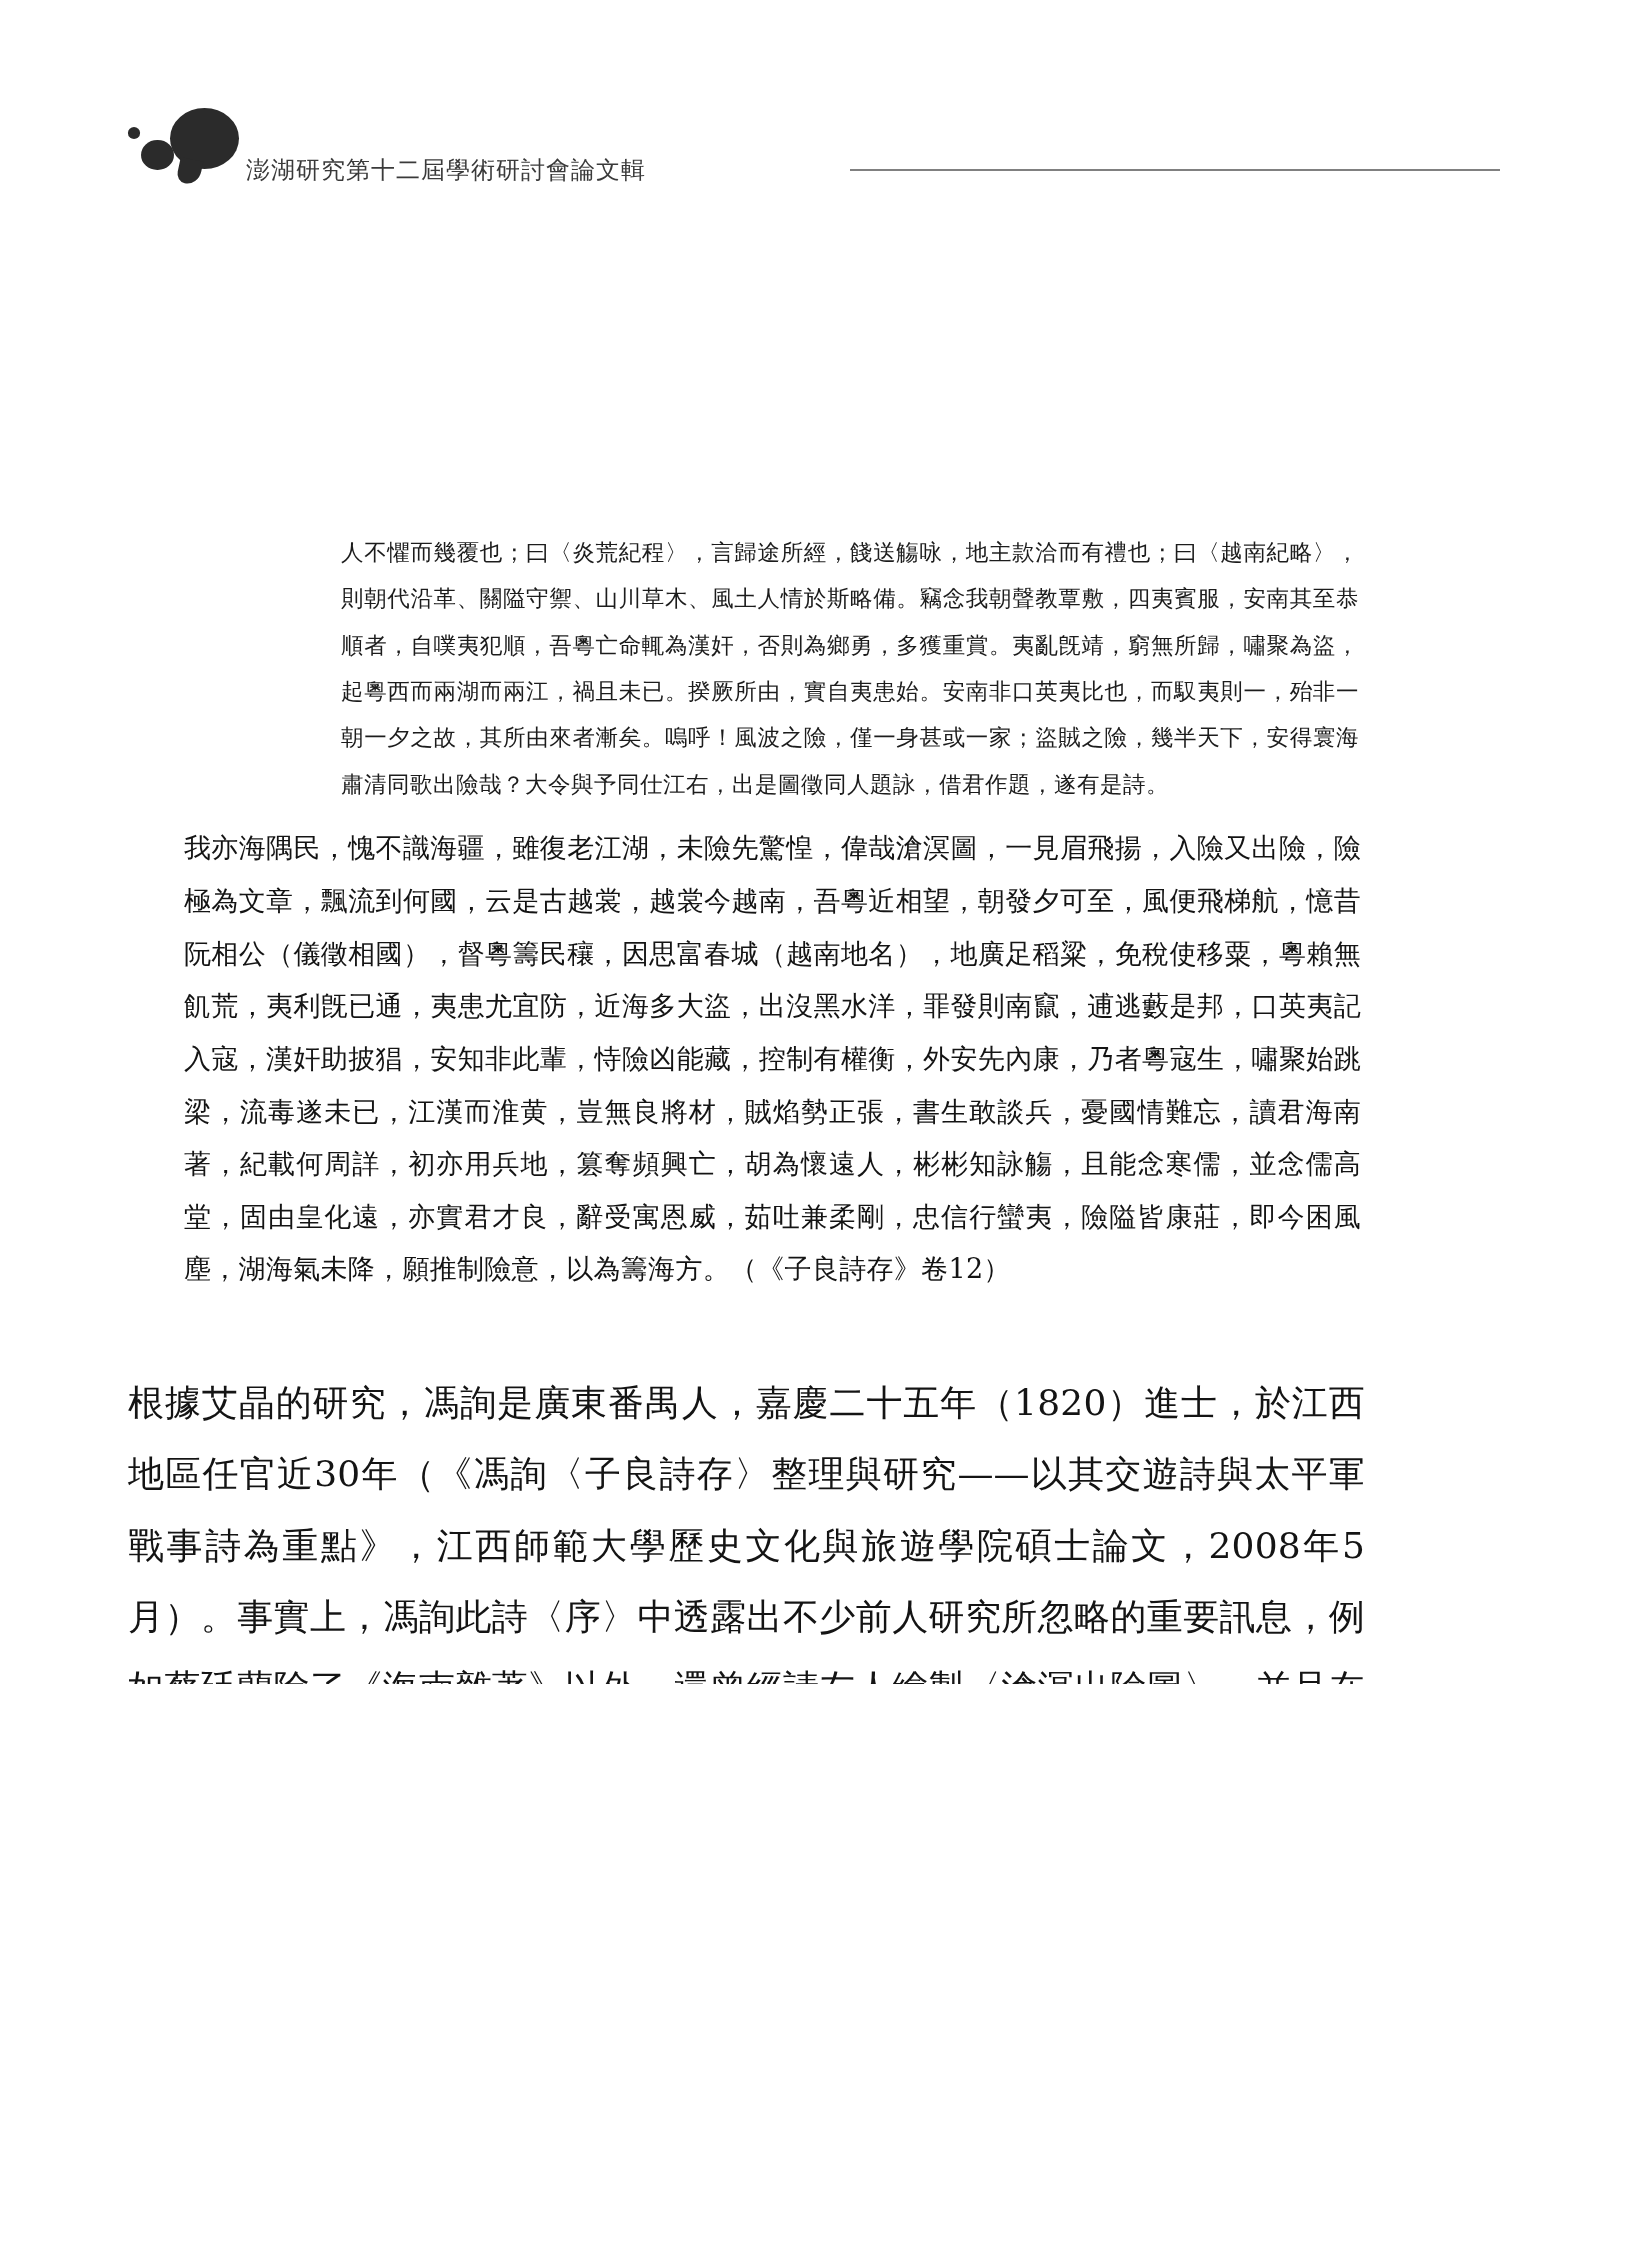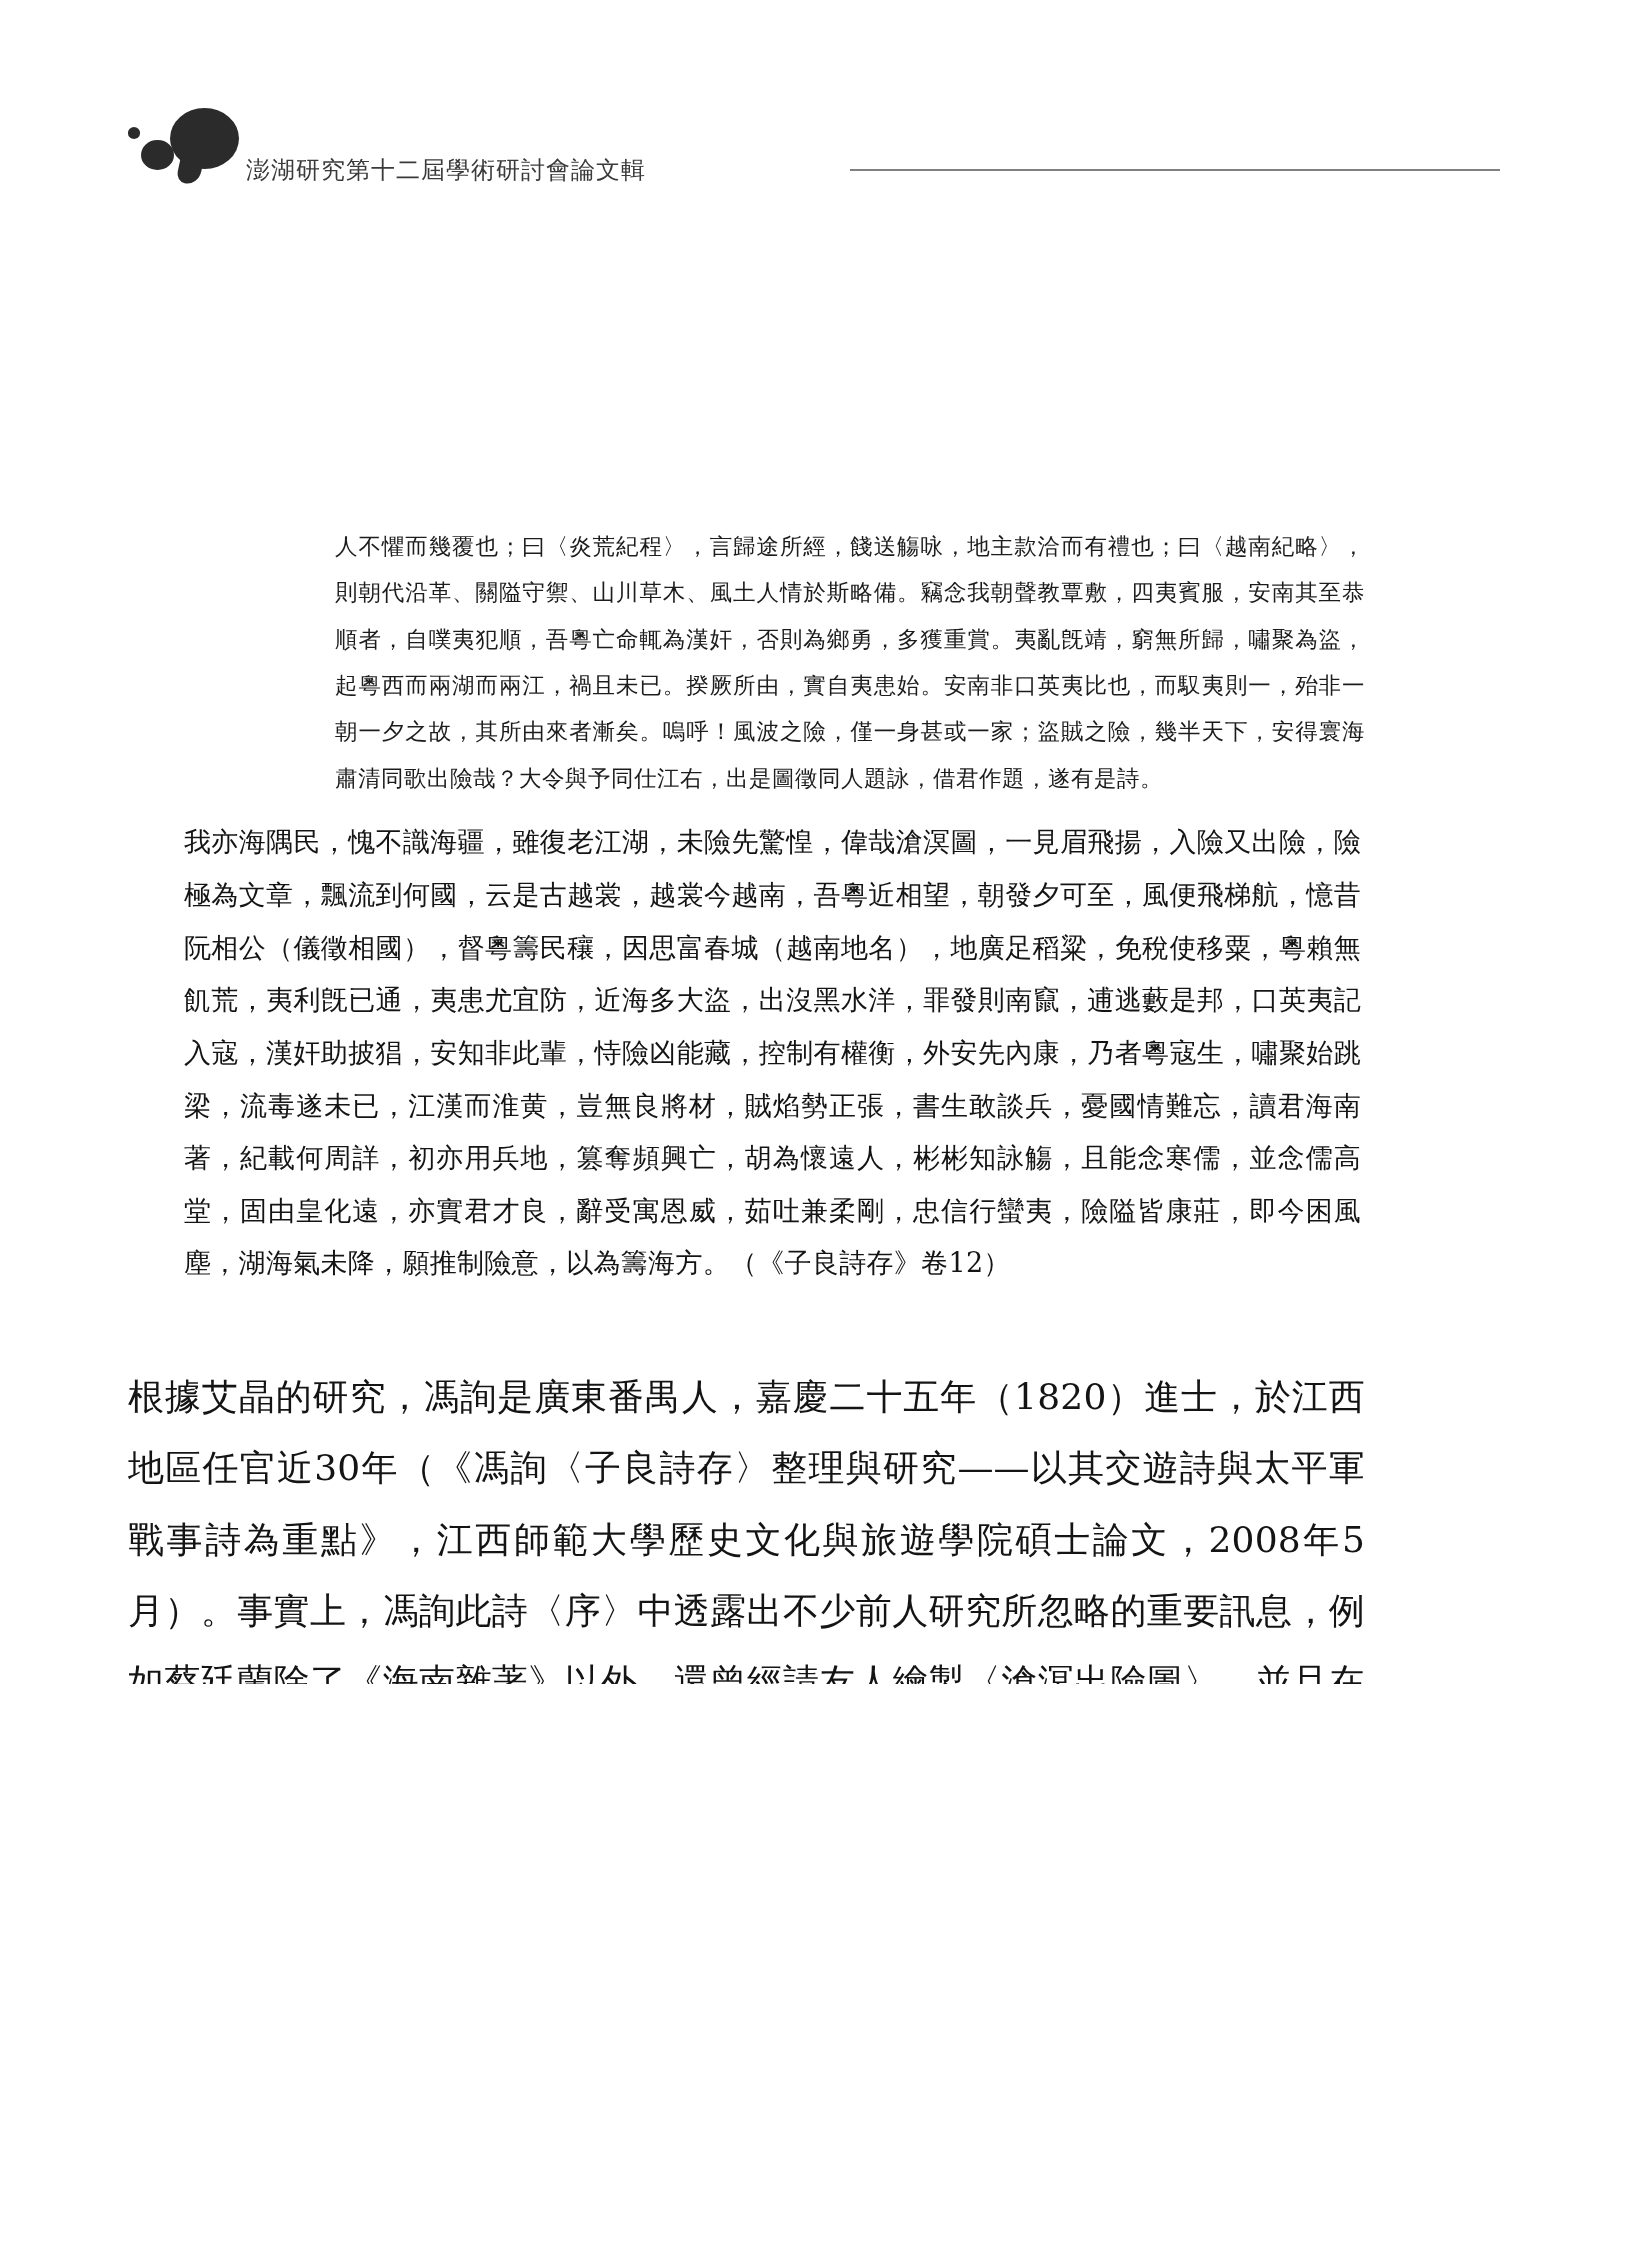--- a/index.html
+++ b/index.html
@@ -105,21 +105,21 @@
     font-size: 22.5px;
     line-height: 2.06;
     text-align: justify;
     text-justify: inter-character;
     letter-spacing: 0.5px;
     margin: 0 0 0 0;
     padding: 0 27px 0 153px;
     color: #1c1c1c;
   }
   .quote-block p {
-    margin: 2px;
+    margin: 8px;
     text-indent: 0;
   }
 
   .poem-block {
     font-size: 27px;
     line-height: 1.95;
     text-align: justify;
     text-justify: inter-character;
     letter-spacing: 0.3px;
     margin: 15.3px 0 0 0;

